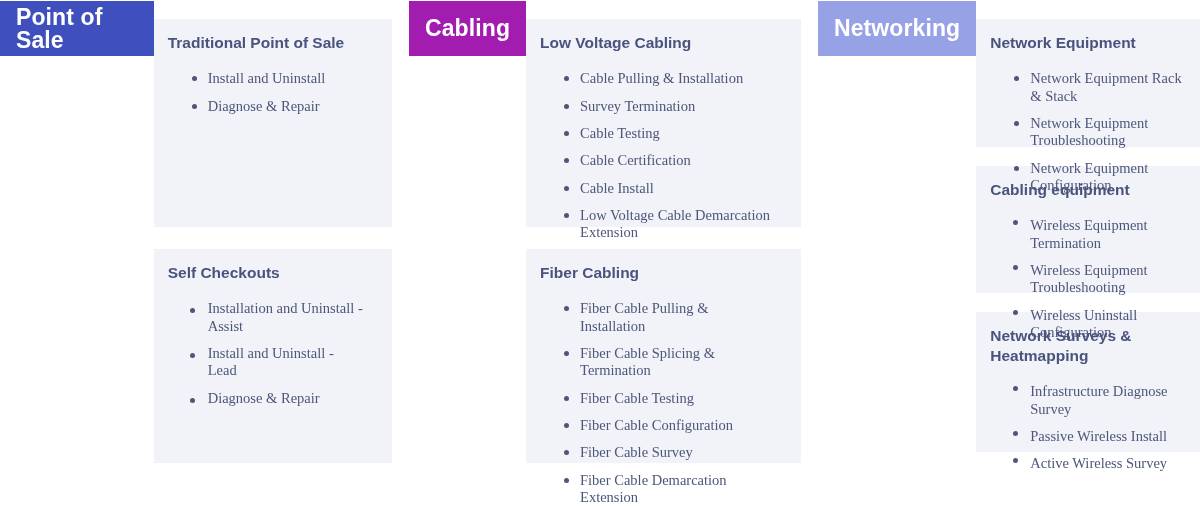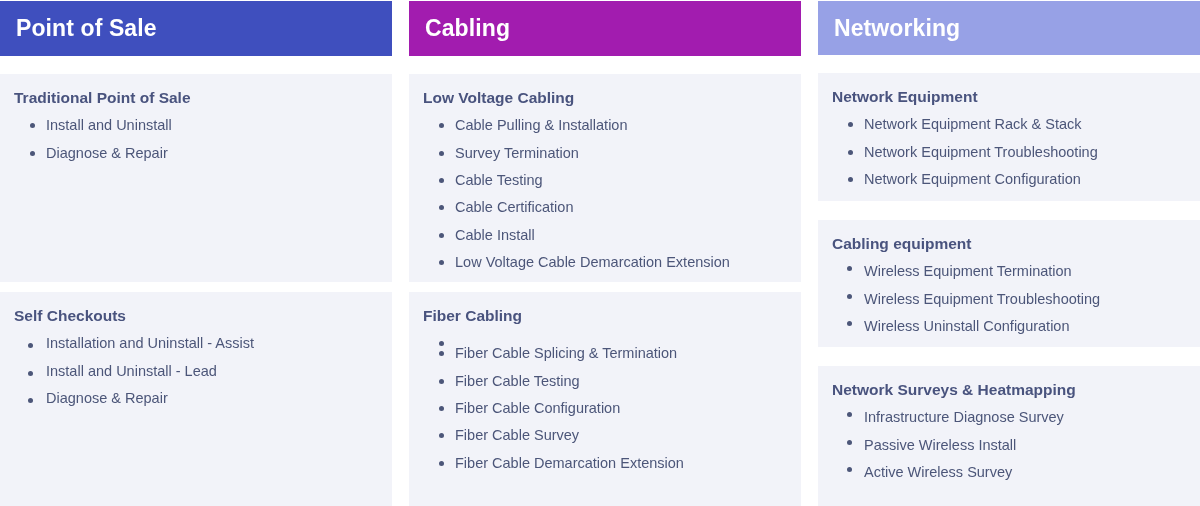--- a/index.html
+++ b/index.html
@@ -19,21 +19,21 @@
     width: 1200px;
     height: 506px;
     box-sizing: border-box;
     gap: 17px;
     padding: 1px 0 0 0;
   }
   .column {
     flex: 0 0 392px;
     width: 392px;
     display: flex;
-    flex-direction: column;
+    flex-direction: row;
   }
   .column-header {
     height: 55px;
     display: flex;
     align-items: center;
     padding: 0 16px;
     box-sizing: border-box;
   }
   .column-header .column-title {
     color: #ffffff;
@@ -43,38 +43,39 @@
     line-height: 1;
   }
   .col-pos .column-header { background: #3f4fbe; }
   .col-cab .column-header { background: #a21caf; }
   .col-net .column-header { background: #97a1e6; }
 
   .cards {
     display: flex;
     flex-direction: column;
     padding-top: 18px;
-    gap: 10px;
+    gap: 22px;
   }
   .card {
     background: #f2f3f9;
     box-sizing: border-box;
     padding: 14px 16px 14px 12px;
   }
   .card-title {
     color: #49537e;
     font-size: 15.5px;
     font-weight: bold;
     margin: 0 0 4px 2px;
     line-height: 1.3;
   }
   .card-list {
     list-style: none;
-    margin: 4px;
+    margin: 12px;
     padding: 0;
+    font-family: Liberation Serif, serif;
   }
   .card-list li {
     position: relative;
     color: #4c5679;
     font-size: 14.5px;
     line-height: 1.2;
     padding: 5px 0 5px 30px;
   }
   .card-list li .bullet {
     position: absolute;
@@ -189,20 +190,21 @@
             <span>Low Voltage Cable Demarcation Extension</span>
           </li>
         </ul>
       </div>
 
       <div class="card card-cab-2">
         <div class="card-title">Fiber Cabling</div>
         <ul class="card-list">
           <li>
             <span class="bullet"></span>
+            <span>Fiber Cable Pulling &amp; Installation</span>
           </li>
           <li>
             <span class="bullet"></span>
             <span>Fiber Cable Splicing &amp; Termination</span>
           </li>
           <li>
             <span class="bullet"></span>
             <span>Fiber Cable Testing</span>
           </li>
           <li>

